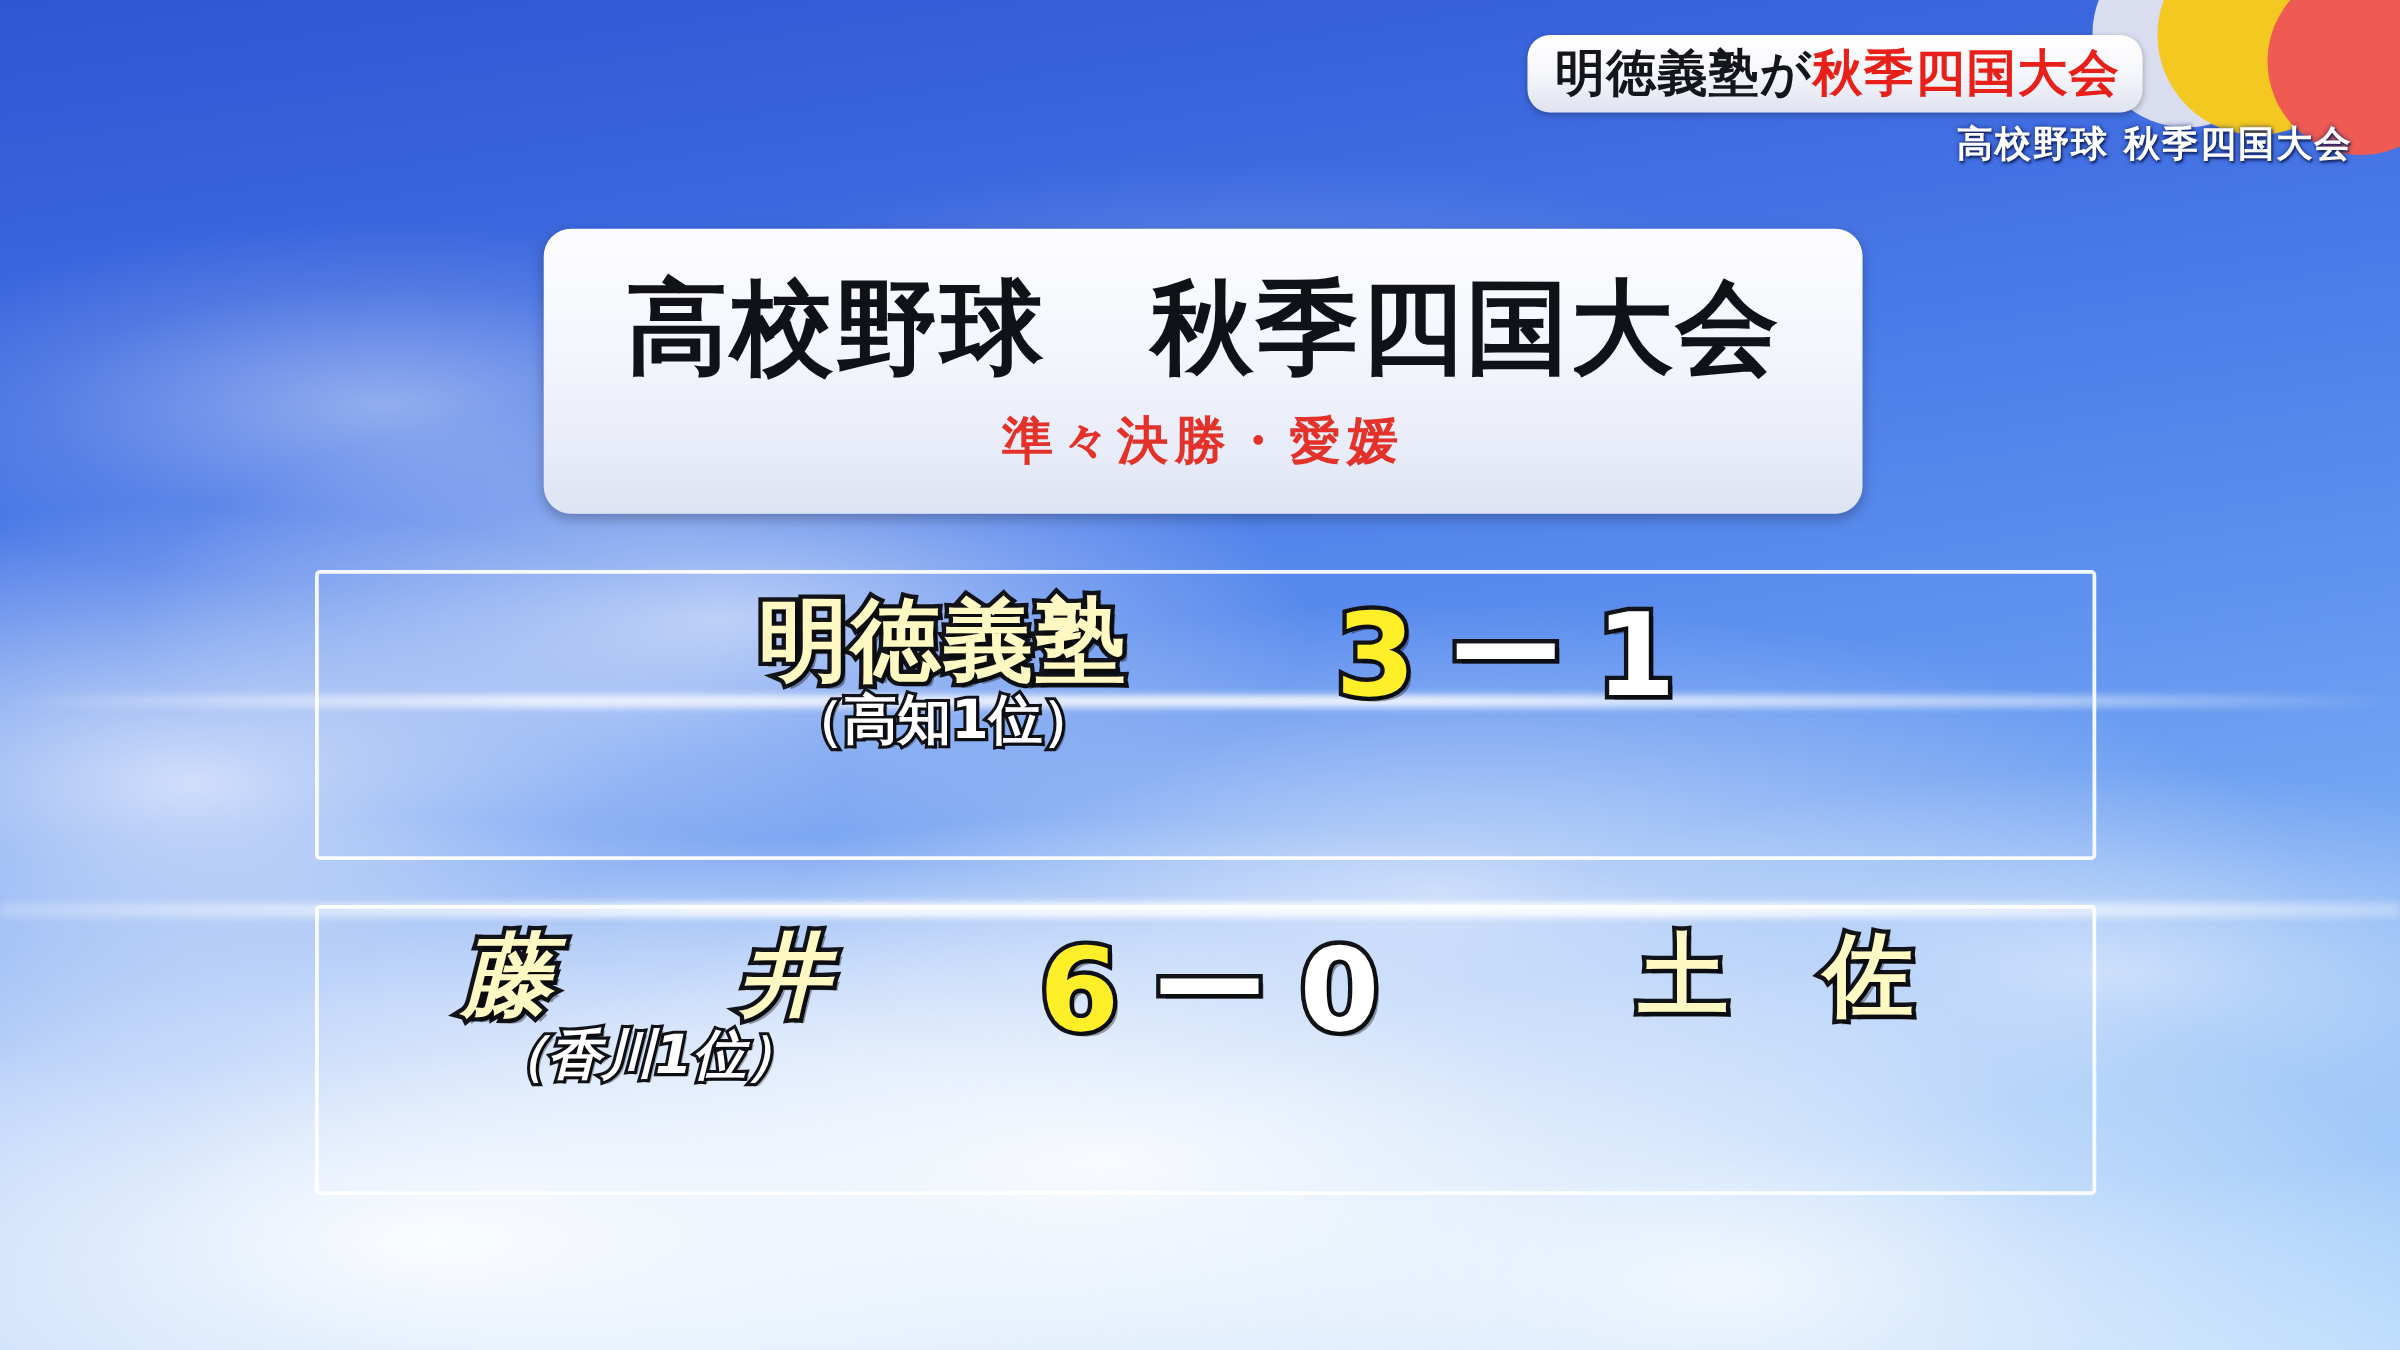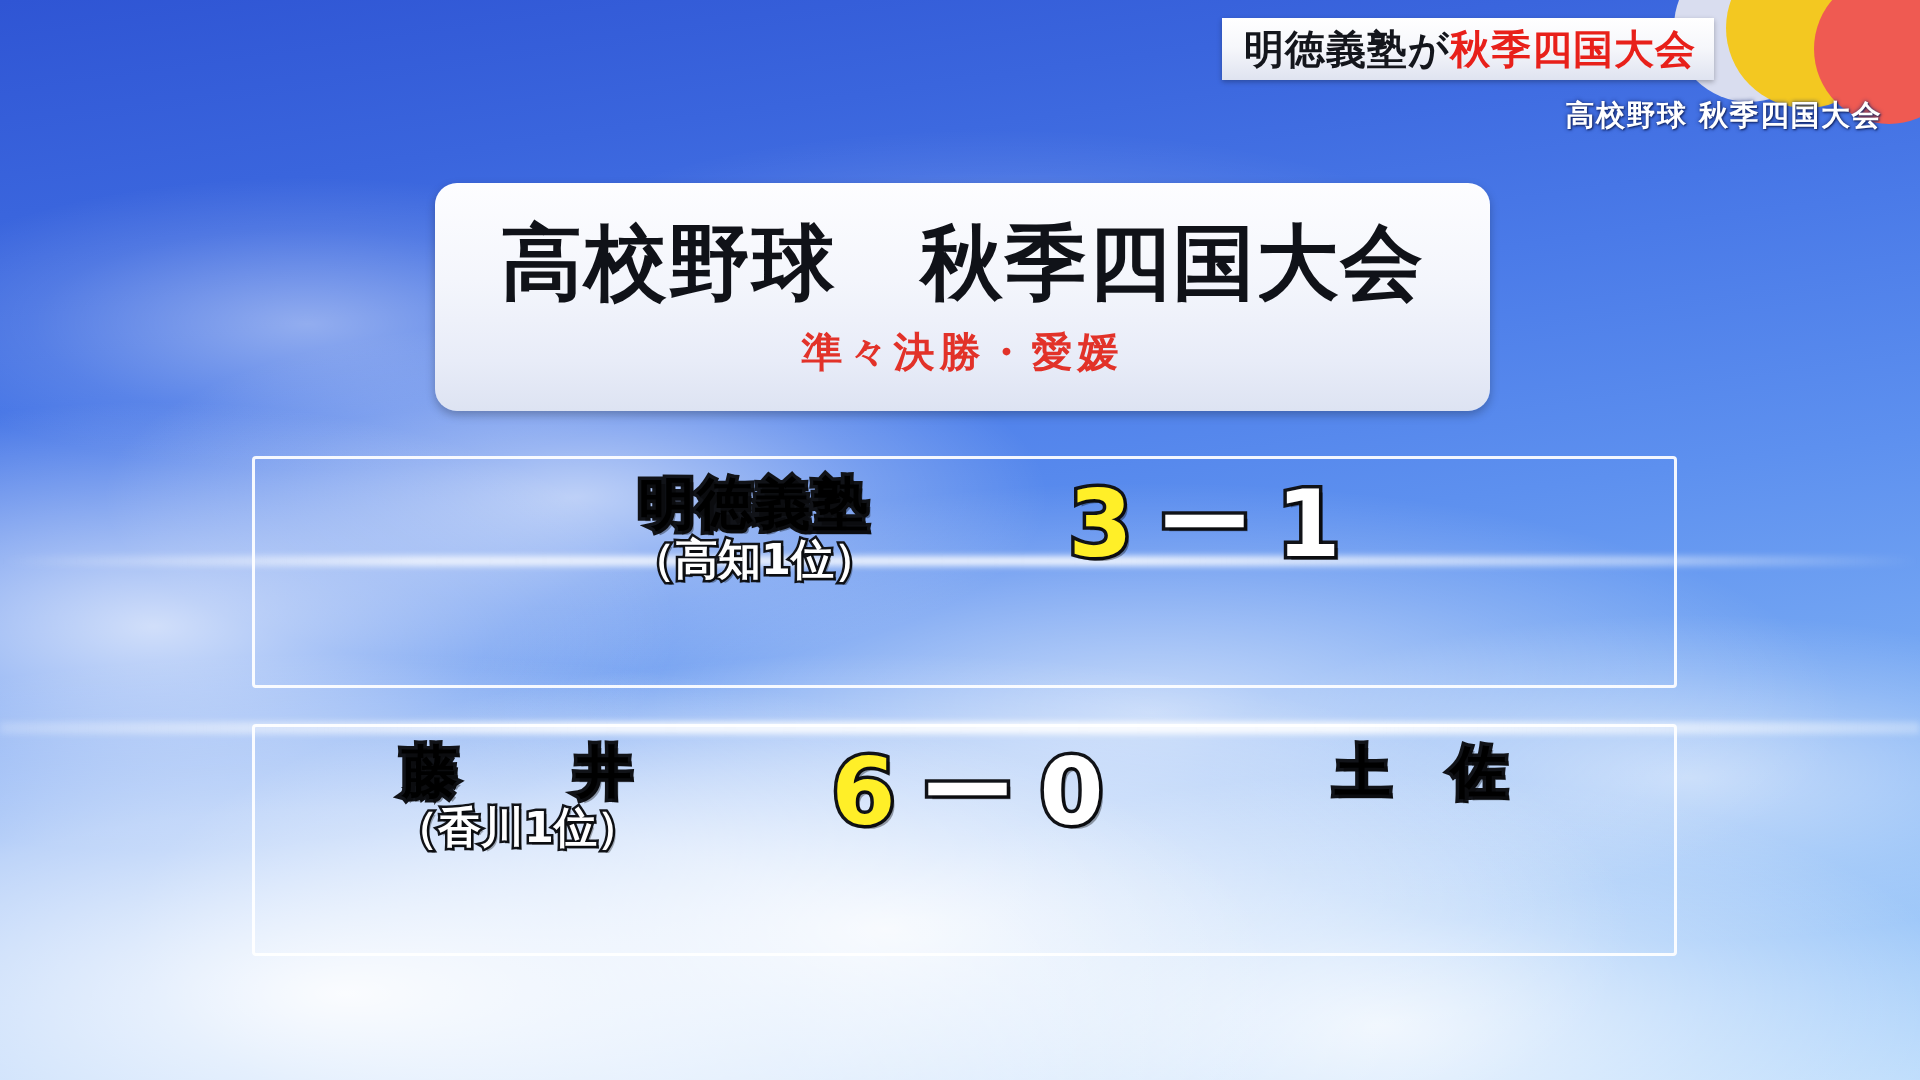--- a/index.html
+++ b/index.html
@@ -39,25 +39,25 @@
 
   
   #corner-deco { position:absolute; right:0; top:-48px; width:260px; height:210px; }
   #corner-deco .blob { position:absolute; border-radius:50%; }
   #corner-deco .b1 { right:96px; top:0;   width:150px; height:150px; background:#d9ddef; }
   #corner-deco .b2 { right:34px; top:-4px; width:160px; height:160px; background:#f3c821; }
   #corner-deco .b3 { right:-44px; top:22px; width:150px; height:150px; background:#ef5a52; }
 
   
   #headline-strip {
-    position:absolute; left:1222px; top:18px; height:62px;
+    position:absolute; left:1222px; top:28px; height:62px;
     padding:0 18px 0 22px;
     display:flex; align-items:center;
     background:linear-gradient(180deg,#ffffff 0%, #f6f7fb 48%, #dfe3f0 100%);
-    border-radius:0;
+    border-radius:18px;
     box-shadow:0 2px 5px rgba(0,0,0,0.28);
     white-space:nowrap;
   }
   #headline-strip .hl {
     font-size:40px; font-weight:900; letter-spacing:1px; line-height:1;
     font-family:"DejaVu Sans","Liberation Sans",sans-serif;
   }
   #headline-strip .hl-black { color:#14161c; }
   #headline-strip .hl-red   { color:#e8201a; }
 
@@ -98,21 +98,21 @@
   .row-inner {
     position:relative; width:100%; height:100%;
     display:flex; align-items:flex-start; justify-content:center;
     padding-top:16px;
   }
 
   .team-block { width:470px; display:flex; flex-direction:column; align-items:center; }
   .score-block { width:430px; display:flex; align-items:flex-start; justify-content:center; gap:26px; padding-top:4px; }
 
   .team-name {
-    font-size:56px; font-weight:900; color:#000000; line-height:1.05;
+    font-size:72px; font-weight:900; color:#fef9c3; line-height:1.05;
     white-space:pre; letter-spacing:2px;
     -webkit-text-stroke:7px #111318;
     paint-order:stroke fill;
     text-shadow:4px 4px 0 rgba(0,0,0,0.35);
   }
   .team-sub {
     margin-top:2px;
     font-size:43px; font-weight:900; color:#ffffff; line-height:1.1;
     white-space:nowrap; letter-spacing:0px;
     -webkit-text-stroke:5px #111318;
@@ -131,21 +131,21 @@
   .score-dash {
     font-size:92px; font-weight:900; line-height:1; color:#ffffff;
     -webkit-text-stroke:7px #111318;
     paint-order:stroke fill;
     text-shadow:4px 4px 0 rgba(0,0,0,0.35);
   }
 
   
   #score-row-1 .team-left  { margin-left:10px; }
   #score-row-1 .team-right { margin-left:4px; }
-  #score-row-2 .team-left  { margin-left:10px; }
+  #score-row-2 .team-left  { margin-left:10px;font-style:italic; }
   #score-row-2 .team-right { margin-left:4px;gap:48px; }
 </style>
 </head>
 <body>
 
 <div id="sky">
   <div id="sky-wisp1"></div>
   <div id="sky-wisp2"></div>
 </div>
 

